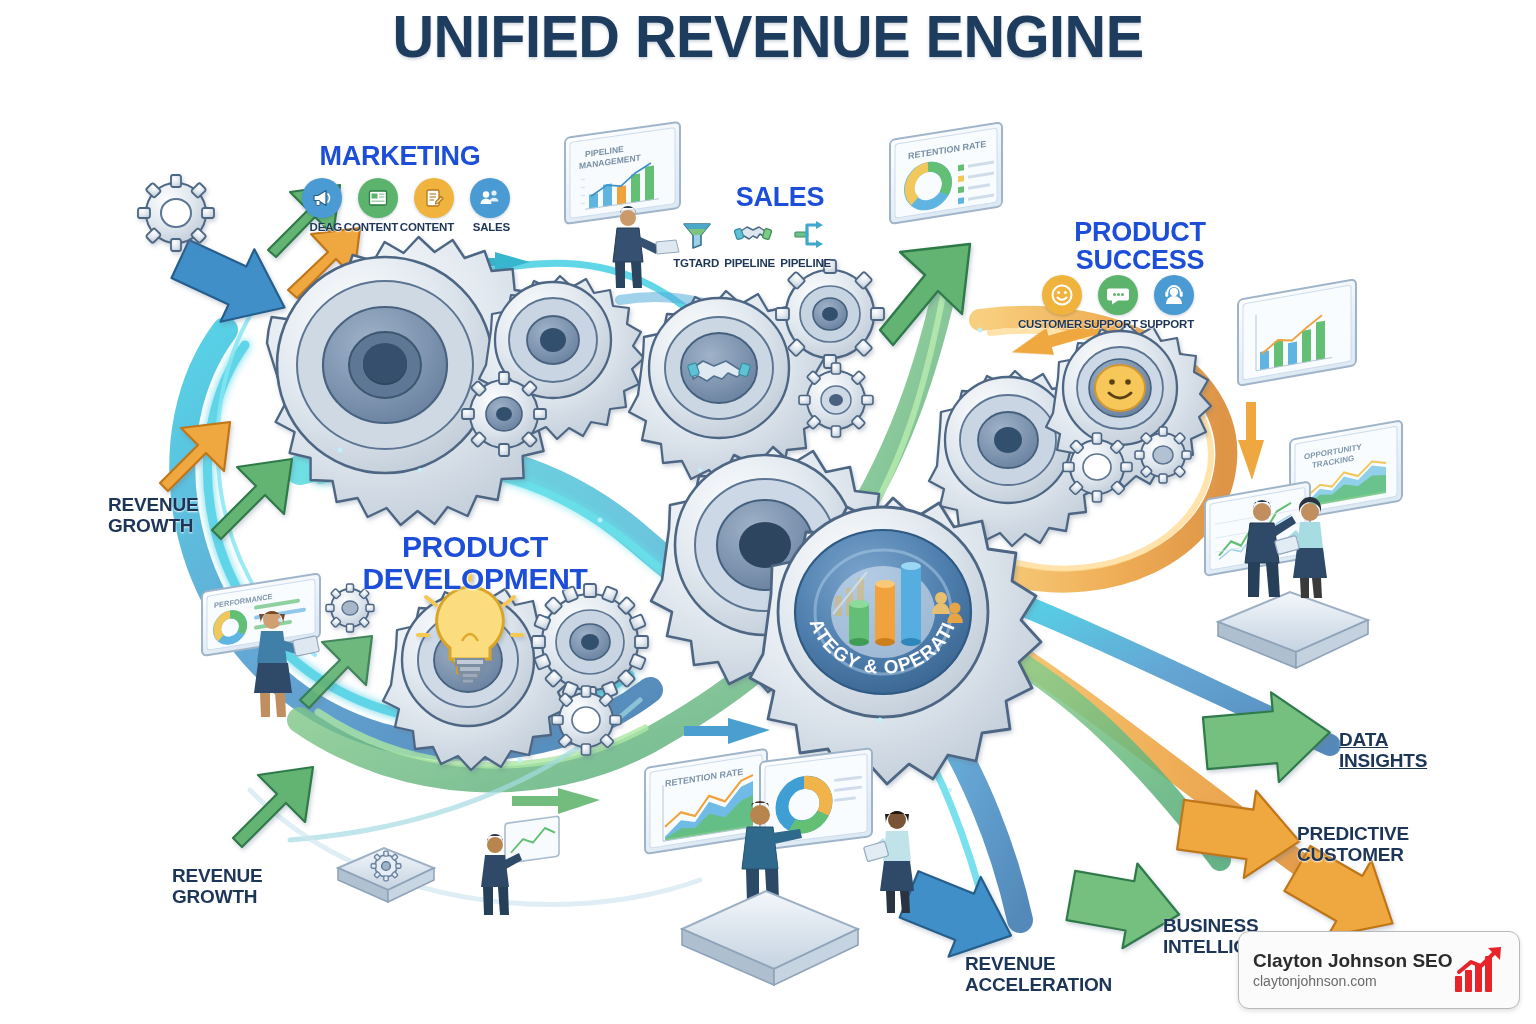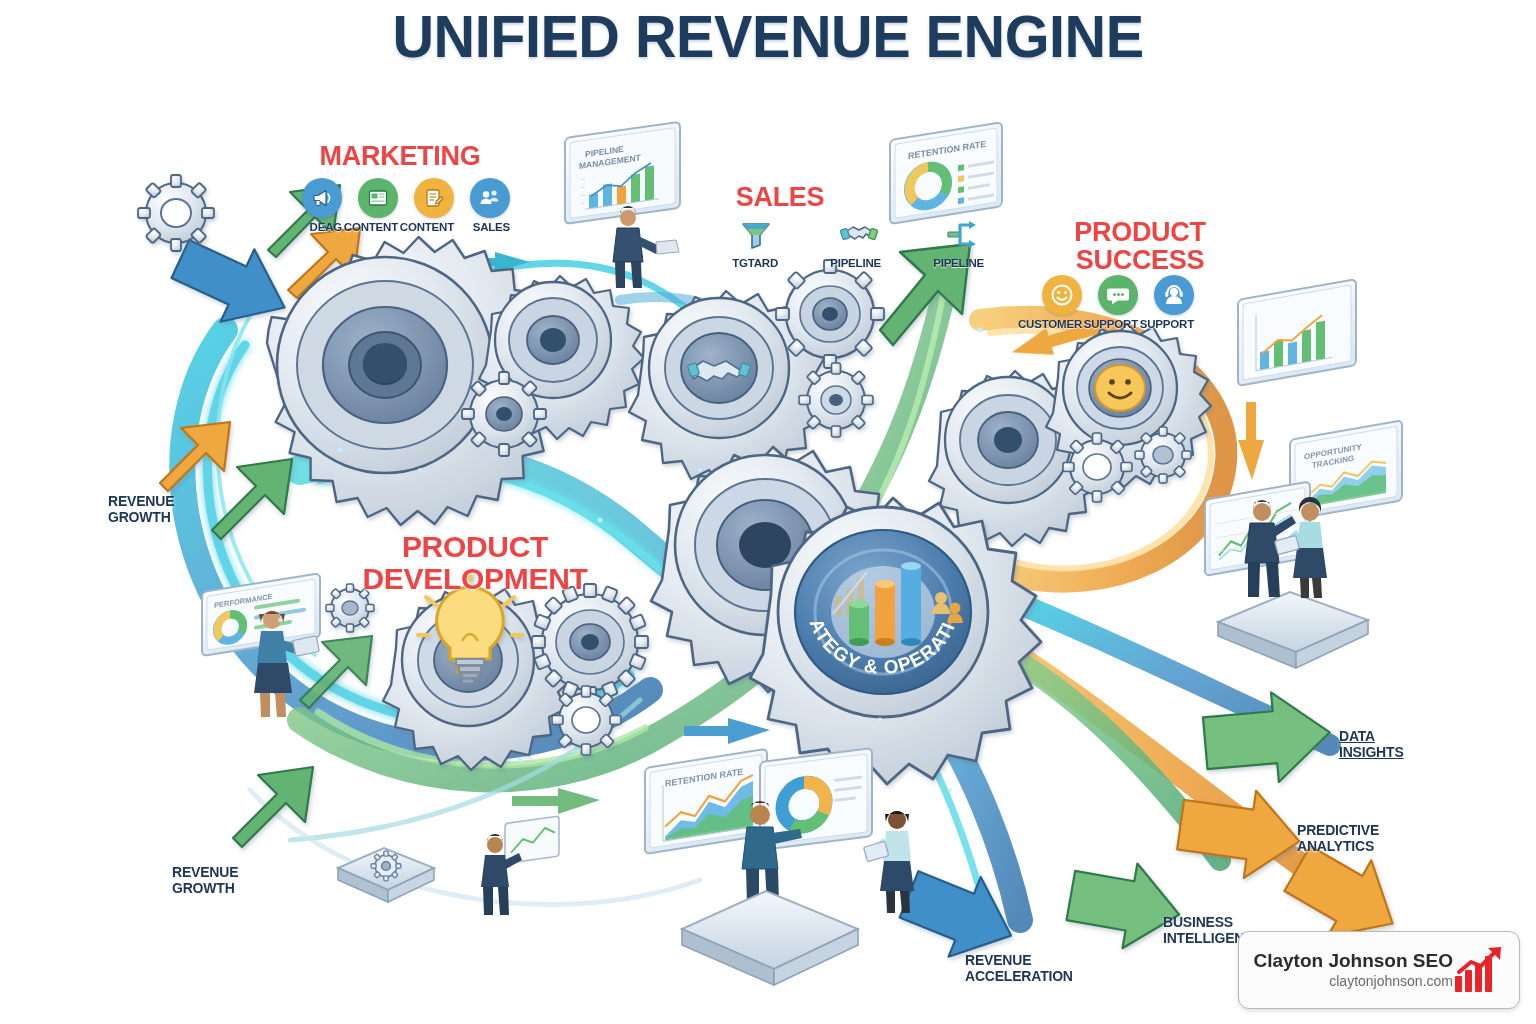--- a/index.html
+++ b/index.html
@@ -29,21 +29,21 @@
     letter-spacing: -0.5px;
     color: #1d3c5e;
     text-shadow: 0 2px 3px rgba(120,140,160,0.35);
     transform: scaleX(0.96);
   }
 
   
   .sect-title {
     position: absolute;
     font-weight: bold;
-    color: #ef4444;
+    color: #1d4ed8;
     text-align: center;
     line-height: 1.05;
     letter-spacing: -0.3px;
     text-shadow: 0 1px 2px rgba(255,255,255,0.9);
     white-space: pre-line;
   }
   .sect-title.marketing { left: 250px; top: 142px; width: 300px; font-size: 27px; }
   .sect-title.sales     { left: 680px; top: 183px; width: 200px; font-size: 27px; }
   .sect-title.cs        { left: 1025px; top: 218px; width: 230px; font-size: 27px; }
   .sect-title.proddev   { left: 330px; top: 531px; width: 290px; font-size: 30px; }
@@ -57,28 +57,28 @@
     box-shadow: 0 1px 3px rgba(40,60,90,0.25);
     margin-bottom: 3px;
   }
   .icon-flat { width: 44px; height: 40px; display:flex; align-items:center; justify-content:center; margin-bottom: 3px;}
   .icon-label {
     font-size: 11.5px; font-weight: bold; color: #1d3557;
     letter-spacing: -0.2px; text-align:center; white-space: nowrap;
     text-shadow: 0 1px 1px rgba(255,255,255,0.9);
   }
   #marketing-icons { left: 286px; top: 178px; }
-  #sales-icons     { left: 722px; top: 214px; gap: 47px; }
+  #sales-icons     { left: 663px; top: 214px; }
   #cs-icons        { left: 1026px; top: 275px; }
 
   
   .out-label {
     position: absolute;
     font-weight: bold; color: #1d3557;
-    font-size: 14px; line-height: 1.12; letter-spacing: -0.2px;
+    font-size: 19px; line-height: 1.12; letter-spacing: -0.2px;
     white-space: pre-line;
     text-shadow: 0 1px 2px rgba(255,255,255,0.95);
   }
   #lbl-rev-growth-1 { left: 108px; top: 494px; }
   #lbl-rev-growth-2 { left: 172px; top: 865px; }
   #lbl-data-insights { left: 1339px; top: 729px; text-decoration: underline; }
   #lbl-pred-analytics { left: 1297px; top: 823px; }
   #lbl-biz-intel { left: 1163px; top: 915px; }
   #lbl-rev-accel { left: 965px; top: 953px; }
 
@@ -86,21 +86,21 @@
   #watermark {
     position: absolute;
     left: 1238px; top: 931px;
     width: 282px; height: 78px;
     background: #fbfbfb;
     border: 1.6px solid #b9b9b9;
     border-radius: 11px;
     box-shadow: 0 2px 5px rgba(0,0,0,0.13);
     display: flex; align-items: center; padding: 0 14px;
   }
-  #watermark .wm-text { flex: 1; text-align: right; }
+  #watermark .wm-text { flex: 1; text-align: left; }
   #watermark .wm-name {
     font-size: 19px; font-weight: bold; color: #2b2b2b; line-height: 1.25;
   }
   #watermark .wm-url {
     font-size: 14px; color: #6a6a6a; line-height: 1.25;
   }
   #watermark .wm-logo { width: 52px; height: 48px; flex: none; }
 </style>
 </head>
 <body>
@@ -979,21 +979,21 @@
     </div>
   </div>
 
   <div class="out-label" id="lbl-rev-growth-1">REVENUE
 GROWTH</div>
   <div class="out-label" id="lbl-rev-growth-2">REVENUE
 GROWTH</div>
   <div class="out-label" id="lbl-data-insights">DATA
 INSIGHTS</div>
   <div class="out-label" id="lbl-pred-analytics">PREDICTIVE
-ANALYTICS</div>
+CUSTOMER</div>
   <div class="out-label" id="lbl-biz-intel">BUSINESS
 INTELLIGENCE</div>
   <div class="out-label" id="lbl-rev-accel">REVENUE
 ACCELERATION</div>
 
   <div id="watermark">
     <div class="wm-text">
       <div class="wm-name">Clayton Johnson SEO</div>
       <div class="wm-url">claytonjohnson.com</div>
     </div>

